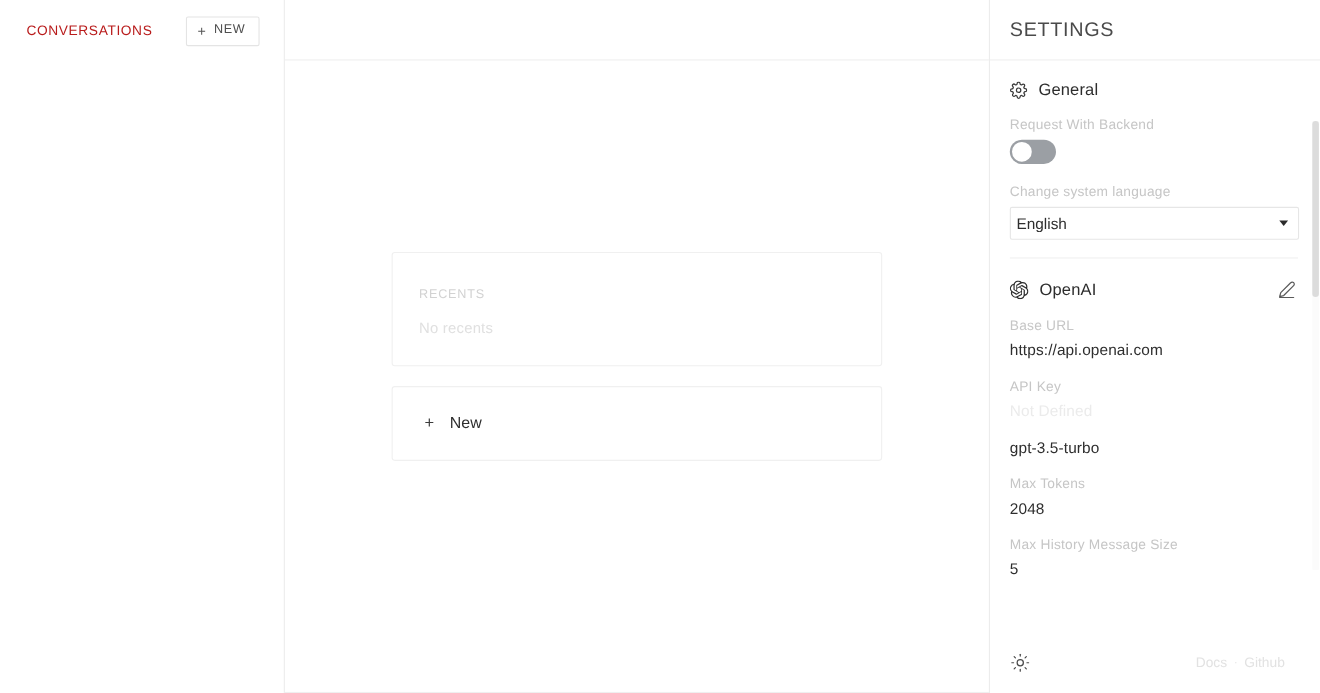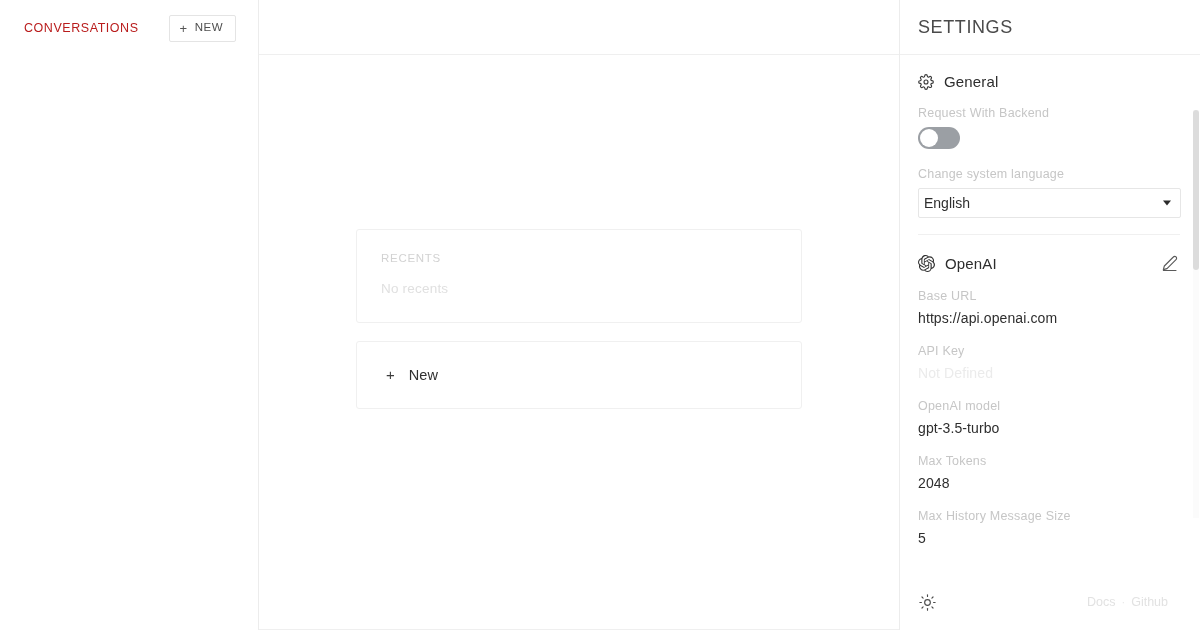--- a/index.html
+++ b/index.html
@@ -89,21 +89,21 @@
     padding-top: 174px;
     border-bottom: 1px solid #efefef;
   }
   .card {
     width: 446px;
     border: 1px solid #f0f0f0;
     border-radius: 3px;
     background: #ffffff;
   }
   .recents-card {
-    padding: 22px 24px 26px 24px;
+    padding: 32px 24px 26px 24px;
     min-height: 92px;
   }
   .recents-label {
     font-size: 11.5px;
     letter-spacing: 0.7px;
     color: #d2d2d2;
     margin-bottom: 17px;
   }
   .recents-empty {
     font-size: 13.5px;
@@ -424,21 +424,20 @@
             <div class="field-label">Base URL</div>
             <div class="field-value">https://api.openai.com</div>
           </div>
 
           <div class="field">
             <div class="field-label">API Key</div>
             <div class="field-value undefined-val">Not Defined</div>
           </div>
 
           <div class="field">
-            <div class="field-label">OpenAI model</div>
             <div class="field-value">gpt-3.5-turbo</div>
           </div>
 
           <div class="field">
             <div class="field-label">Max Tokens</div>
             <div class="field-value">2048</div>
           </div>
 
           <div class="field">
             <div class="field-label">Max History Message Size</div>

